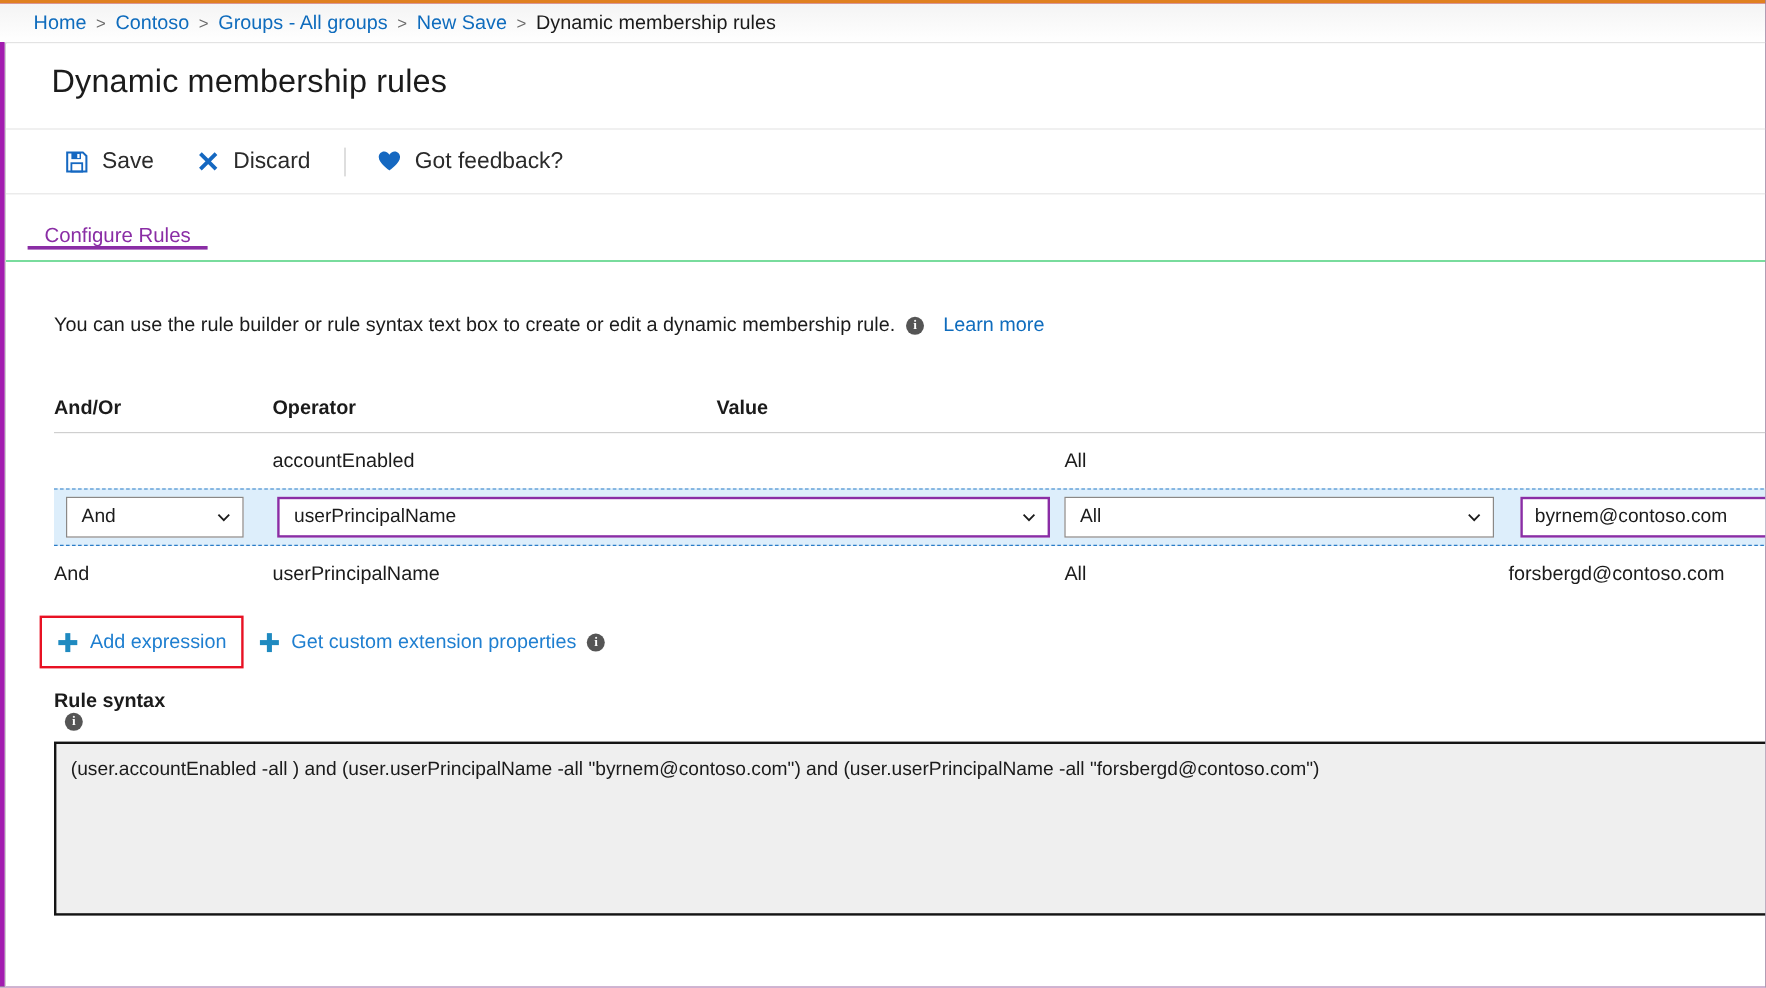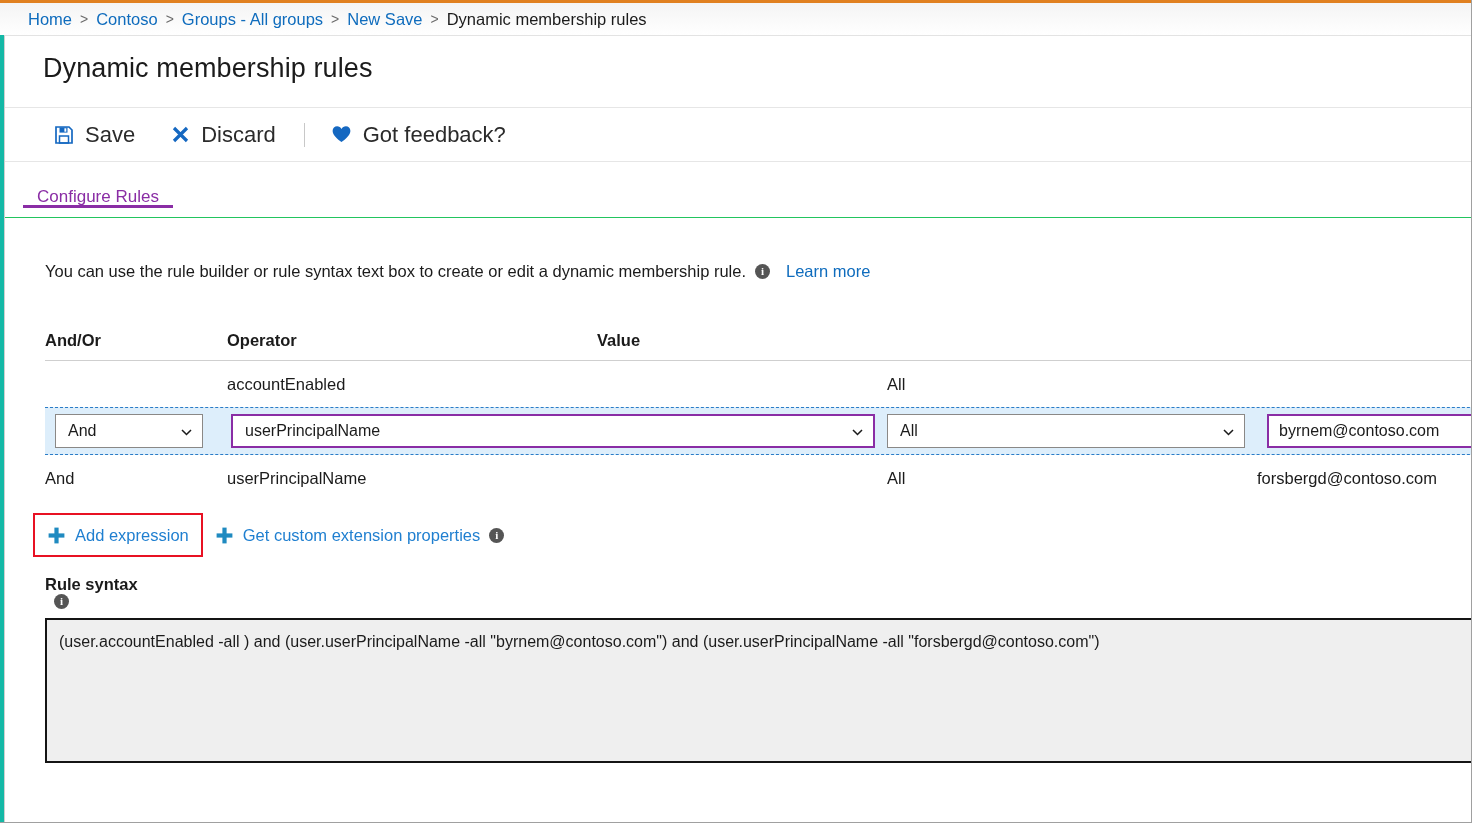--- a/index.html
+++ b/index.html
@@ -8,21 +8,21 @@
     width: 1472px; height: 823px;
     overflow: hidden;
     background: #fff;
     font-family: "Liberation Sans", sans-serif;
     -webkit-font-smoothing: antialiased;
   }
 
   #app {
     position: relative;
     width: 1472px; height: 823px;
-    background: #14b8a6;
+    background: #a21caf;
     border-right: 1px solid #a0a0a0;
     border-bottom: 1px solid #a0a0a0;
     overflow: hidden;
   }
 
   
   .top-accent {
     position: absolute; top: 0; left: 0;
     width: 1472px; height: 3px;
     background: #e08020;
@@ -83,21 +83,21 @@
     display: flex;
     align-items: center;
     padding-left: 36px;
   }
   .cmd {
     display: flex; align-items: center;
     height: 36px;
     padding: 0 12px;
     margin-right: 10px;
     cursor: pointer;
-    font-size: 22px;
+    font-size: 19px;
     color: #2b2b2b;
     border-radius: 2px;
   }
   .cmd .glyph {
     display: inline-flex;
     align-items: center; justify-content: center;
     width: 22px; height: 22px;
     margin-right: 10px;
   }
   .cmd-sep {

